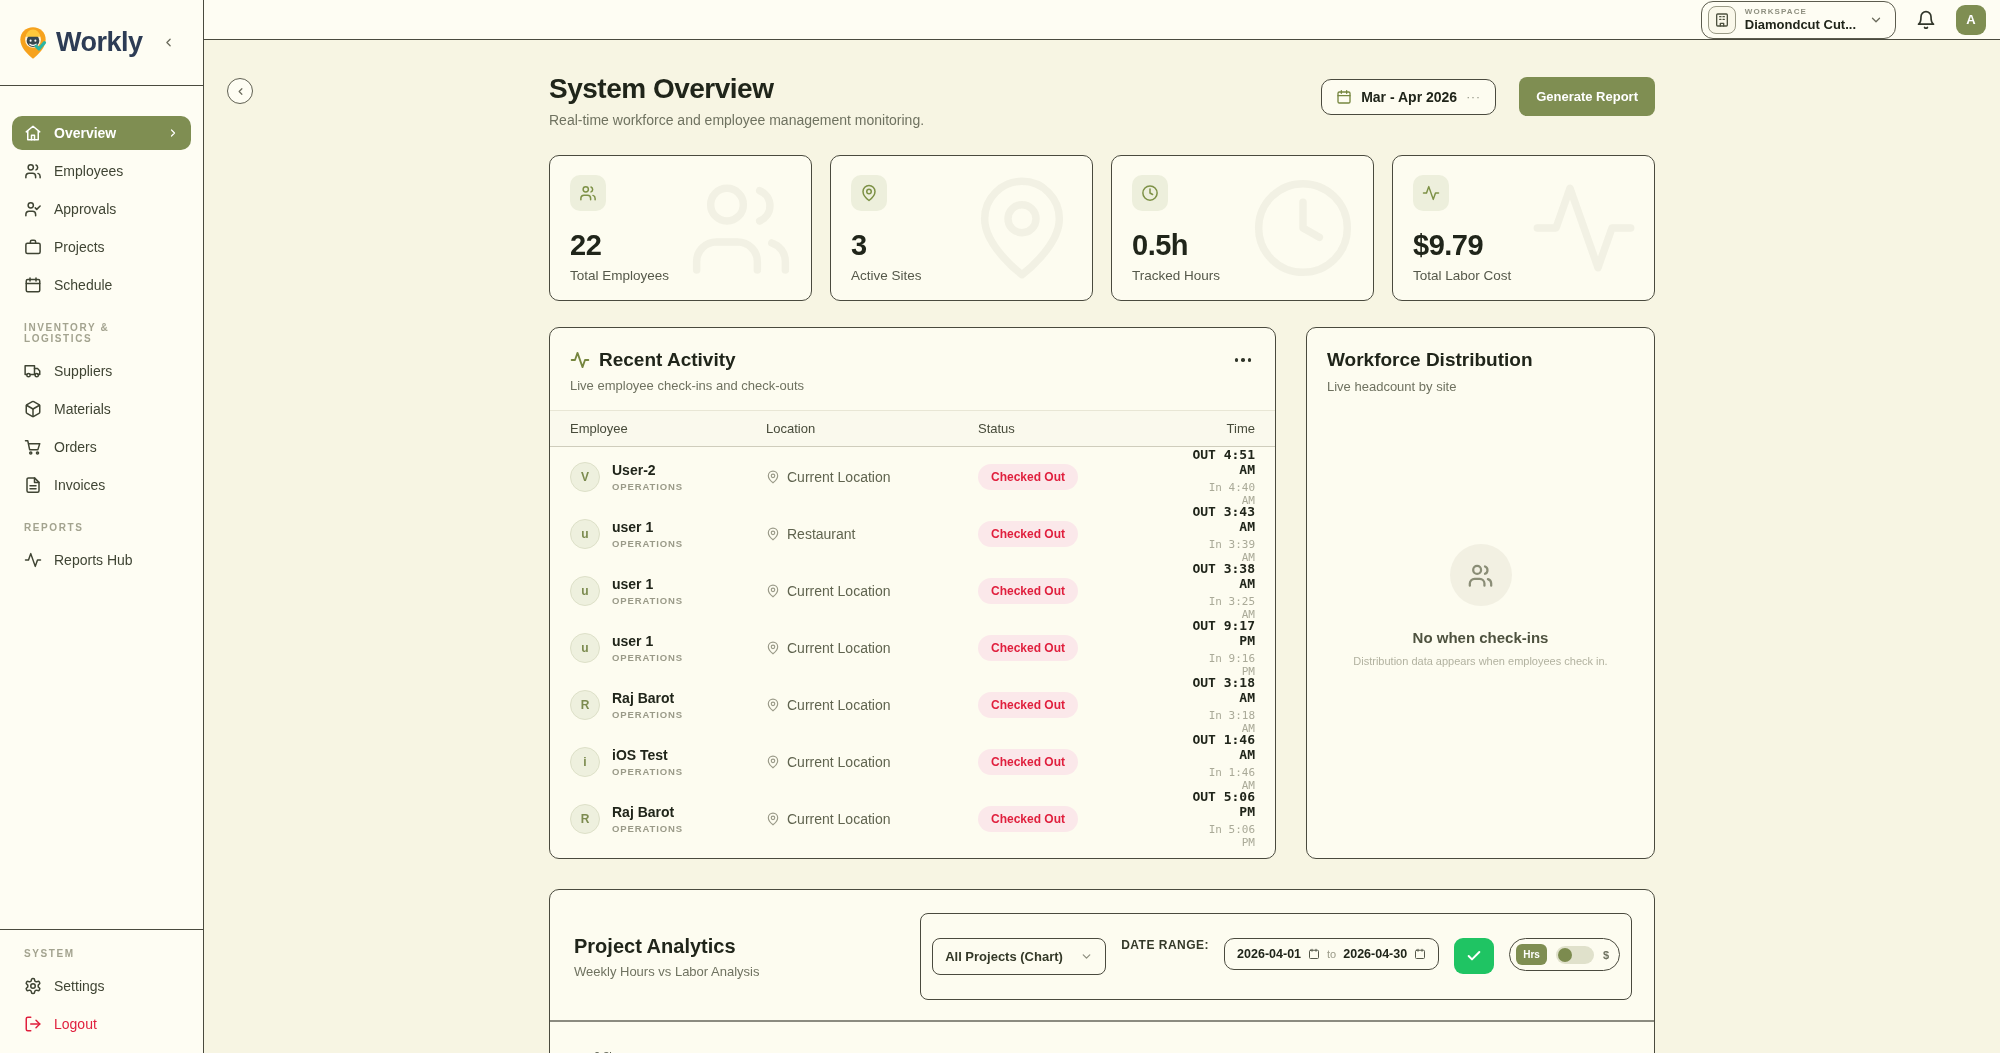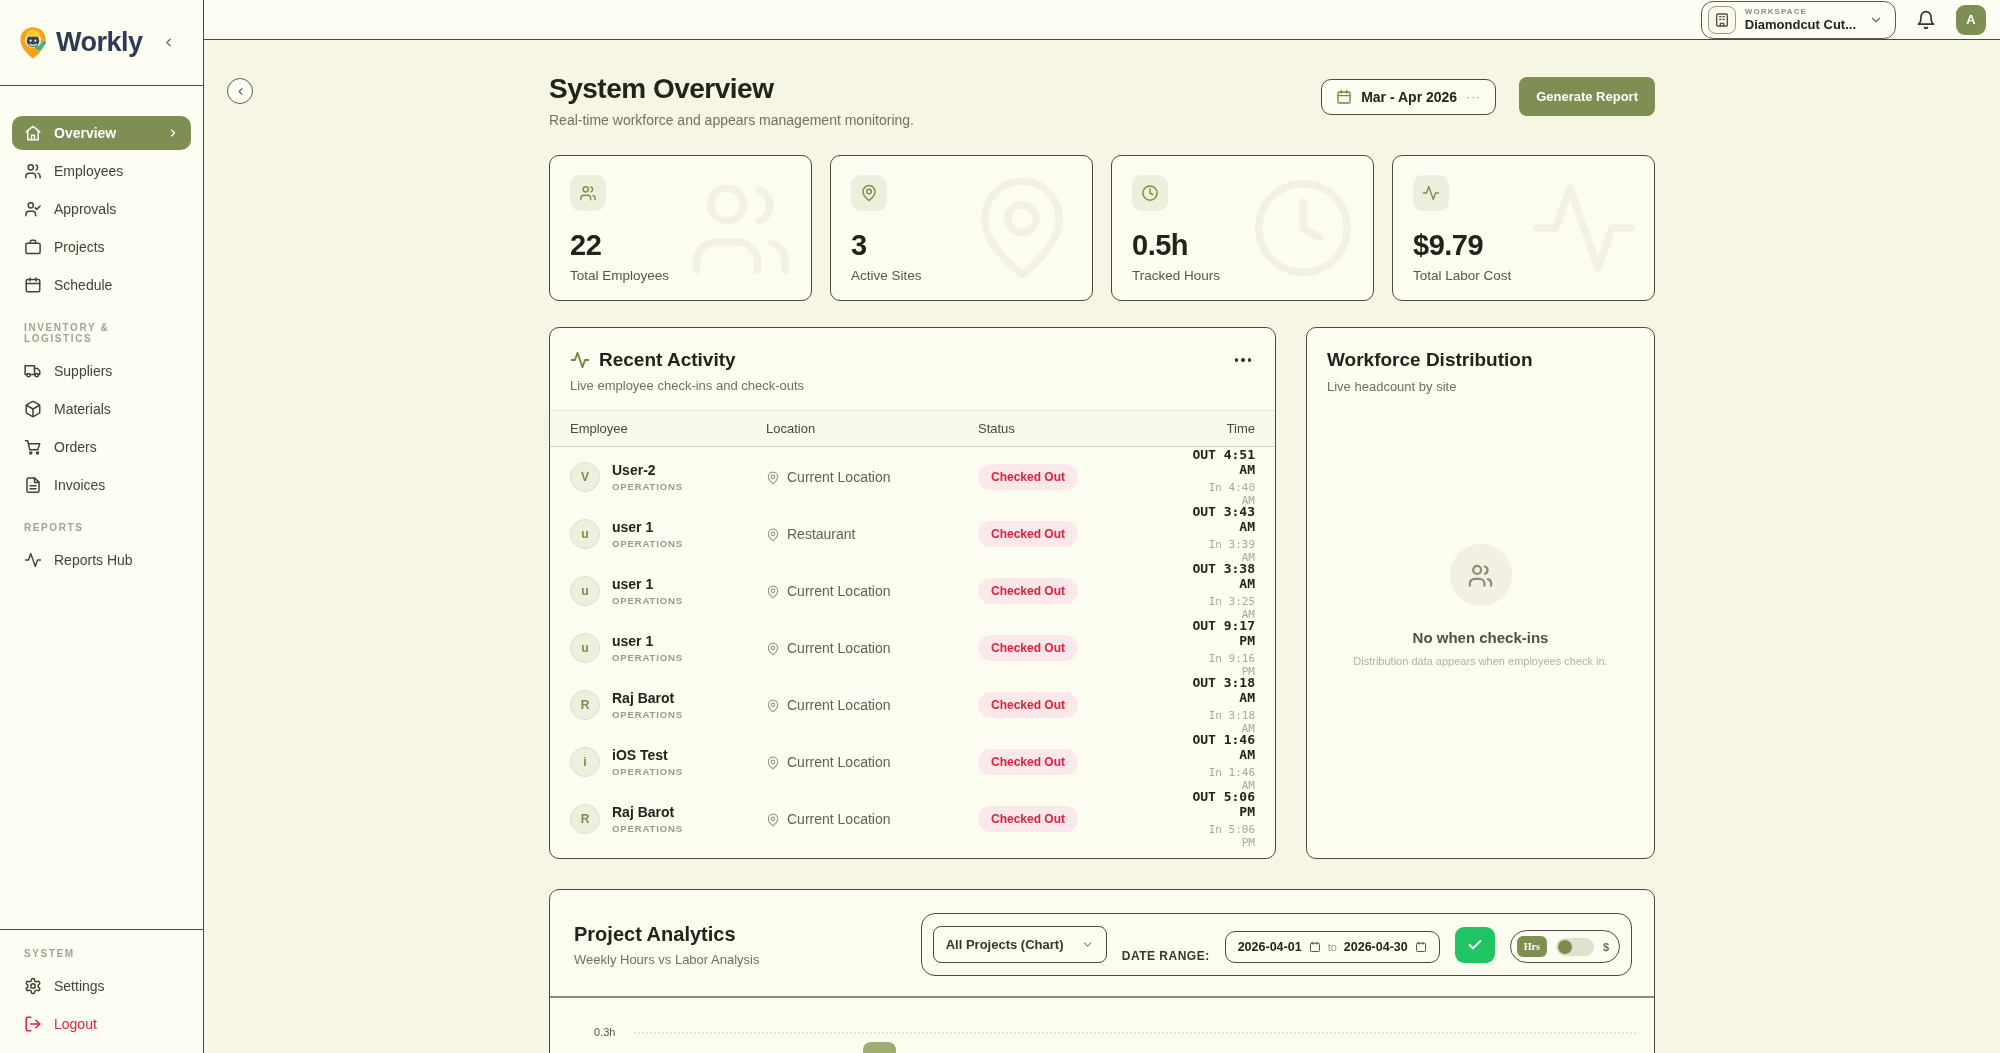--- a/index.html
+++ b/index.html
@@ -100,21 +100,21 @@
     background:rgba(0,0,0,0.012); font-size:13px; color:#474b3a; }
   .tbl-head .th-time { text-align:right; }
   .t-row { display:grid; grid-template-columns:196px 212px 214px 1fr; padding:0 20px;
     height:57px; align-items:center; }
   .cell.emp { display:flex; align-items:center; gap:12px; }
   .avatar-sm { width:30px; height:30px; border-radius:50%; background:#eef0de;
     border:1px solid #dde0c8; color:#7c8b4f; font-size:12px; font-weight:700;
     display:flex; align-items:center; justify-content:center; flex-shrink:0; }
   .emp-name { font-size:14px; font-weight:700; color:var(--ink); }
   .emp-dept { font-size:9.5px; font-weight:700; letter-spacing:0.9px; color:#9a9a88; margin-top:3px; }
-  .cell.loc { display:flex; align-items:flex-end; gap:7px; color:#60644f; font-size:14px; }
+  .cell.loc { display:flex; align-items:center; gap:7px; color:#60644f; font-size:14px; }
   .cell.loc .ic { width:14px; height:14px; color:#9a9a88; flex-shrink:0; }
   .pill-out { display:inline-block; background:var(--red-bg); color:var(--red);
     font-size:12px; font-weight:700; padding:6px 13px; border-radius:999px; }
   .cell.time { text-align:right; }
   .t-out { font-family:"DejaVu Sans Mono", monospace; font-size:13px; font-weight:700; color:var(--ink); }
   .t-in { font-family:"DejaVu Sans Mono", monospace; font-size:11px; color:#aaaa98; margin-top:4px; }
 
   .dist-card { flex:1; height:532px; padding:21px 20px; display:flex; flex-direction:column; }
   .dist-title { font-size:19px; font-weight:800; color:var(--ink); }
   .dist-sub { font-size:13px; color:#6f7260; margin-top:8px; }
@@ -123,39 +123,39 @@
     display:flex; align-items:center; justify-content:center; color:#8a8d76; }
   .empty-circle .ic { width:27px; height:27px; }
   .empty-title { font-size:15px; font-weight:600; color:#4e523f; margin-top:23px; }
   .empty-cap { font-size:11px; color:#b2b2a0; margin-top:9px; }
 
   
   .analytics-card { width:1106px; height:340px; overflow:hidden; }
   .ana-head { display:flex; justify-content:space-between; align-items:center; padding:23px 22px 20px 24px; }
   .ana-title { font-size:20px; font-weight:800; color:var(--ink); }
   .ana-sub { font-size:13px; color:#6f7260; margin-top:6px; }
-  .controls { display:flex; align-items:flex-end; gap:15px; border:1px solid var(--line);
-    border-radius:14px; padding:12px 11px; }
+  .controls { display:flex; align-items:flex-start; gap:15px; border:1px solid var(--line);
+    border-radius:8px; padding:24px 11px; }
   .sel-pill { display:flex; align-items:center; justify-content:space-between; width:174px;
     border:1px solid var(--line); border-radius:8px; padding:10px 12px; cursor:pointer; background:var(--card-bg); }
   .sel-pill span { font-size:13px; font-weight:700; color:#343928; }
   .sel-pill .ic { width:13px; height:13px; color:#8f9080; }
   .dr-label { font-size:12px; font-weight:700; letter-spacing:0.5px; color:#343928; }
   .dr-pill { display:flex; align-items:center; gap:7px; border:1px solid var(--line);
     border-radius:10px; padding:8px 12px; }
   .dr-date { font-size:12.5px; font-weight:800; color:var(--ink); cursor:text; }
   .dr-pill .ic { width:12px; height:12px; color:#55584a; cursor:pointer; }
   .dr-to { font-size:11px; color:#9a9a88; }
   .check-btn { width:40px; height:36px; border:none; border-radius:9px; background:var(--green);
     color:#fff; display:flex; align-items:center; justify-content:center; cursor:pointer; }
   .check-btn .ic { width:16px; height:16px; stroke-width:3; }
   .toggle-group { display:flex; align-items:center; gap:9px; border:1px solid var(--line);
     border-radius:999px; padding:5px 10px 5px 6px; }
   .hrs-chip { background:var(--olive); color:#fff; font-size:10px; font-weight:700;
-    padding:5px 7px; border-radius:6px; cursor:pointer;font-family:Liberation Serif, serif; }
+    padding:5px 7px; border-radius:6px; cursor:pointer; }
   .switch { width:38px; height:18px; border-radius:999px; background:#e0e1cb; position:relative; cursor:pointer; }
   .switch .knob { position:absolute; left:2px; top:2px; width:14px; height:14px;
     border-radius:50%; background:#7c8b4f; }
   .dollar { font-size:11px; font-weight:700; color:#6f7260; }
 
   .chart-body { border-top:2px solid #8b8b80; position:relative; height:224px; }
   .ytick { position:absolute; left:44px; top:28px; font-size:11px; color:#55584a; }
   .gridline { position:absolute; left:84px; right:18px; top:34px; border-top:2px dotted #e6e4d2; }
   .bar { position:absolute; }
   .bar.hours { left:313px; top:44px; width:33px; height:190px; background:#9fae6f; border-radius:8px 8px 0 0; }
@@ -329,21 +329,21 @@
         </svg>
       <div class="avatar">A</div>
     </div>
 
     <div class="content">
       <div class="container">
 
         <div class="page-head">
           <div>
             <div class="page-title">System Overview</div>
-            <div class="page-sub">Real-time workforce and appears management monitoring.</div>
+            <div class="page-sub">Real-time workforce and employee management monitoring.</div>
           </div>
           <div class="head-actions">
             <div class="date-pill">
               <svg class="ic" viewBox="0 0 24 24" fill="none" stroke="currentColor" stroke-width="2" stroke-linecap="round" stroke-linejoin="round">
                   <rect x="3" y="4.5" width="18" height="16.5" rx="2"></rect>
                   <path d="M8 2.5v4M16 2.5v4M3 10h18"></path>
                 </svg>
               <span class="date-pill-text">Mar - Apr 2026</span>
               <span class="date-more">···</span>
             </div>

